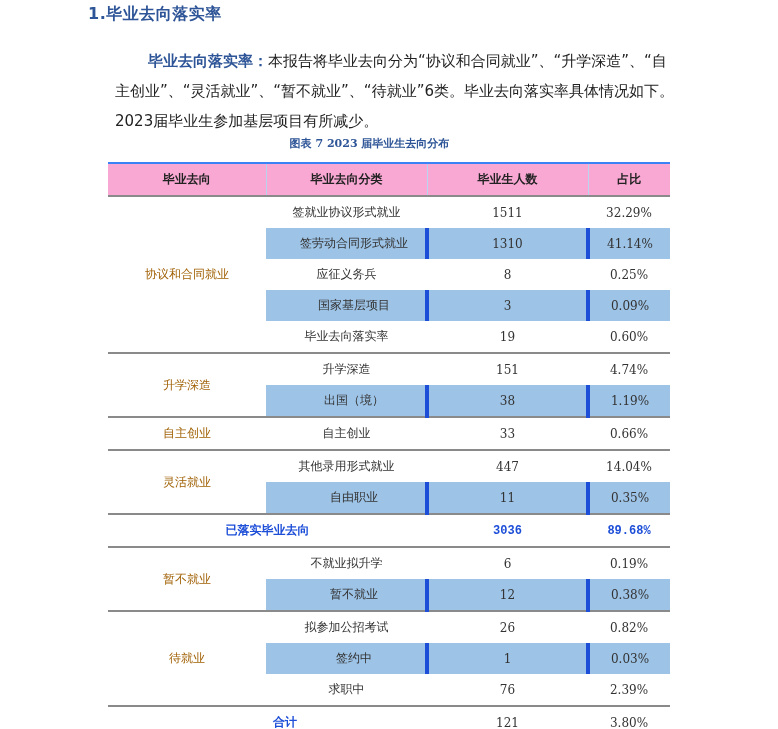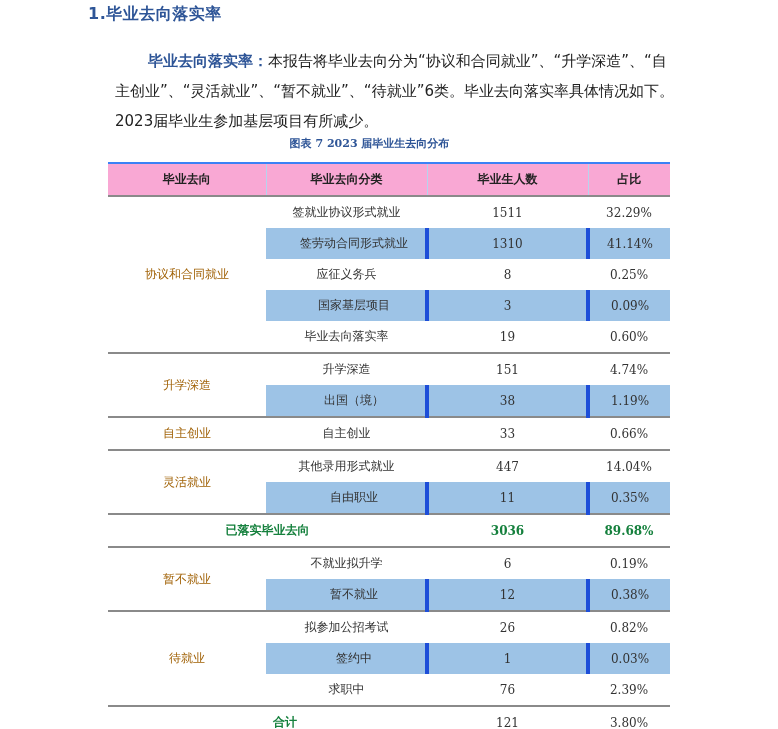--- a/index.html
+++ b/index.html
@@ -12,21 +12,21 @@
     .caption { position:absolute; left:0; width:739px; top:136px; text-align:center;
       font-family:"DejaVu Serif","Liberation Serif",serif; font-size:11px; font-weight:bold; color:#2e5597; }
     table { position:absolute; left:108px; top:162px; border-collapse:collapse; table-layout:fixed; width:562px; }
     td, th { height:31px; padding:0; text-align:center; vertical-align:middle; font-size:12px; }
     th { background:#f9a8d4; font-weight:bold; color:#222; border-top:2px solid #3b82f6; border-bottom:2px solid #8a8a8a; border-left:1px solid #b7d3ee; }
     th:first-child { border-left:none; }
     td { color:#333; }
     td.hl { background:#9dc3e6; border-left:4px solid #1d4ed8; }
     td.hl.first { border-left:none;padding-left:17px; }
     td.grp { font-weight:normal; color:#a16207; }
-    td.bold { font-weight:bold; color:#15803d; }
+    td.bold { font-weight:bold; color:#1d4ed8;font-family:Liberation Mono, monospace; }
     tr.sep td { border-top:2px solid #8a8a8a; }
     tr.last td { border-bottom:2px solid #8a8a8a; }
     .pct { font-family:"DejaVu Serif","Liberation Serif",serif; }
     .num { font-family:"DejaVu Serif","Liberation Serif",serif; }
   </style>
 </head>
 <body>
 
 <div class="heading">1.毕业去向落实率</div>
 

